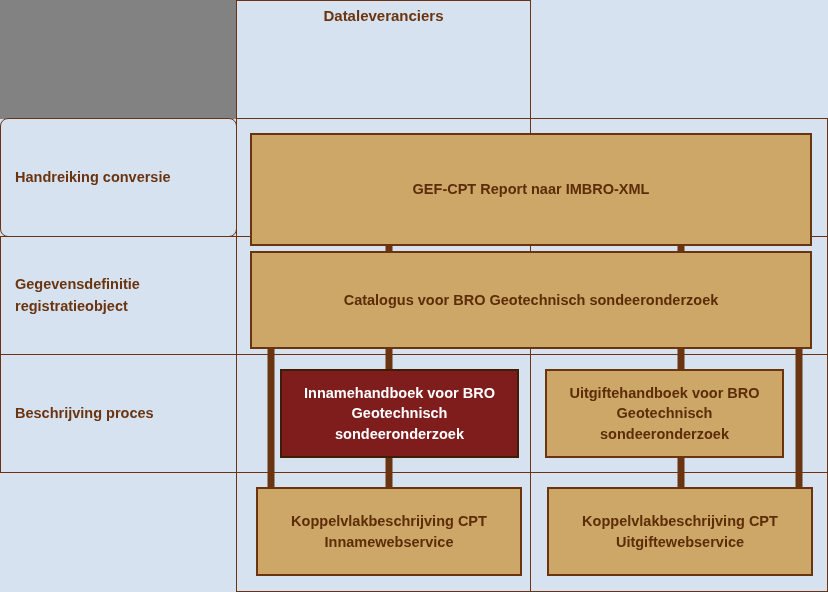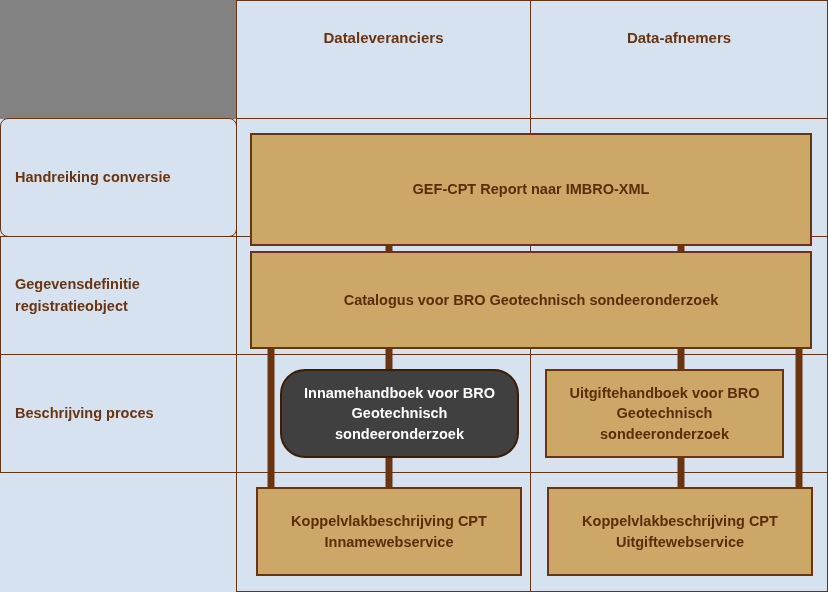--- a/index.html
+++ b/index.html
@@ -27,21 +27,21 @@
   .rowlabel{
     display:flex;align-items:center;
     padding:0 14px;
     color:#6b3410;
     font-size:14.5px;
     font-weight:bold;
     line-height:1.45;
   }
   .colhead{
     display:flex;align-items:flex-start;justify-content:center;
-    padding-top:28px;
+    padding-top:6px;
     color:#6b3410;
     font-size:15px;
     font-weight:bold;
   }
 
   
   .box{
     position:absolute;
     box-sizing:border-box;
     background:#cda767;
@@ -49,24 +49,23 @@
     color:#5b2d08;
     font-size:14.5px;
     font-weight:bold;
     line-height:1.42;
     display:flex;align-items:center;justify-content:center;
     text-align:center;
     padding:2px 8px;
     z-index:5;
   }
   .box.dark{
-    background:#404040;
+    background:#7f1d1d;
     border-color:#3d1d04;
     color:#ffffff;
-    border-radius:25px;
   }
 
   
   .arrow{position:absolute;z-index:3;}
   .arrow .shaft{
     position:absolute;
     left:50%;transform:translateX(-50%);
     width:7px;
     background:#6b3410;
   }
@@ -93,23 +92,20 @@
 <body>
 
 <div id="matrix">
 
   <div class="cell corner" style="left:0px;top:0px;width:237px;height:119px;"></div>
 
   <div class="cell colhead" style="left:236px;top:0px;width:295px;height:119px;">
     <span>Dataleveranciers</span>
   </div>
 
-  <div class="cell colhead" style="left:530px;top:0px;width:298px;height:119px;">
-    <span>Data-afnemers</span>
-  </div>
 
   <div class="cell rowlabel" style="left:0px;top:118px;width:237px;height:119px;border-radius:8px;">
     <span>Handreiking conversie</span>
   </div>
   <div class="cell" style="left:236px;top:118px;width:295px;height:119px;"></div>
   <div class="cell" style="left:530px;top:118px;width:298px;height:119px;"></div>
 
   <div class="cell rowlabel" style="left:0px;top:236px;width:237px;height:119px;">
     <span>Gegevensdefinitie registratieobject</span>
   </div>

